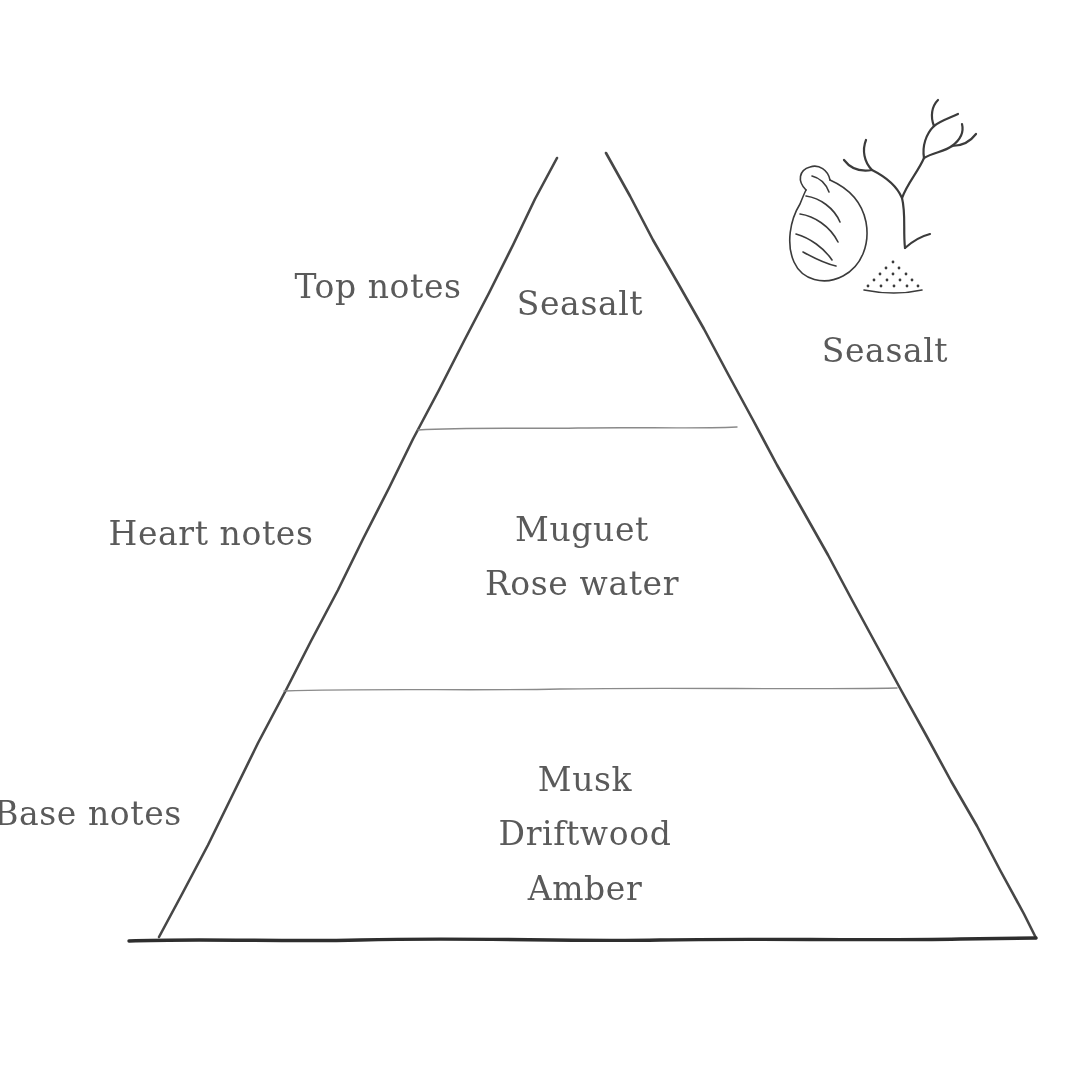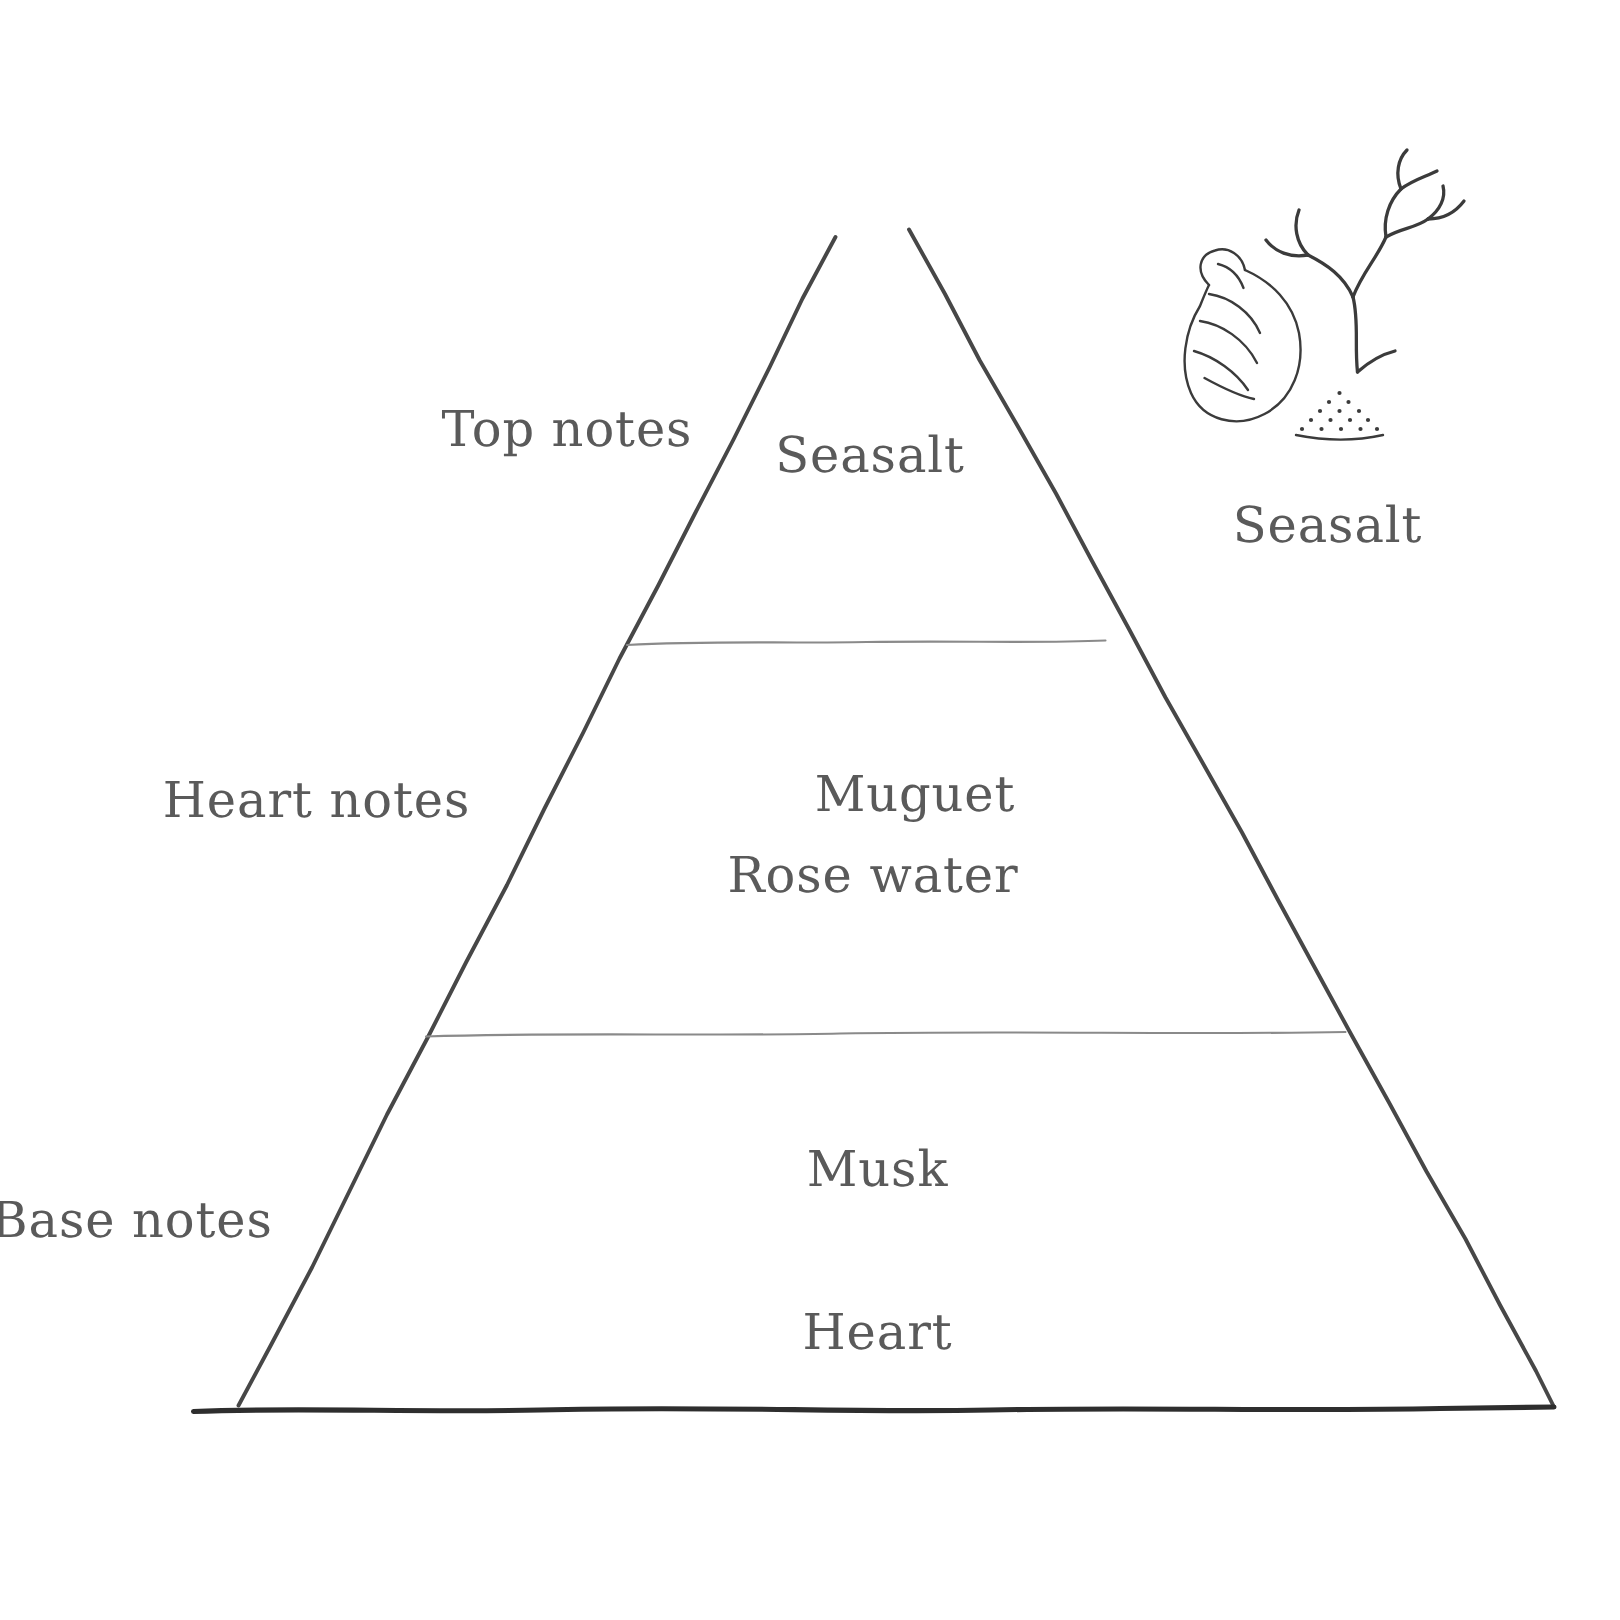--- a/index.html
+++ b/index.html
@@ -27,21 +27,21 @@
     letter-spacing:0.6px;
     white-space:nowrap;
     color:var(--text-color);
   }
   
   .lbl-top{left:378px;top:286px;}
   .lbl-heart{left:211px;top:533px;}
   .lbl-base{left:88px;top:813px;}
   
   .note-seasalt{left:580px;top:303px;}
-  .note-muguet{left:582px;top:529px;margin-left:28px;}
+  .note-muguet{left:582px;top:529px;}
   .note-rosewater{left:582px;top:583px;text-align:right;}
   .note-musk{left:585px;top:779px;text-align:right;}
   .note-driftwood{left:585px;top:833px;}
   .note-amber{left:585px;top:888px;}
   
   .caption{left:885px;top:350px;}
   path{fill:none;stroke-linecap:round;stroke-linejoin:round;}
   .side{stroke:var(--line-color);stroke-width:2.6;}
   .divider{stroke:var(--divider-color);stroke-width:1.4;}
   .baseline{stroke:#2e2e2e;stroke-width:3.4;}
@@ -110,17 +110,18 @@
   </svg>
 
   <div class="txt lbl-heart">Heart notes</div>
   <div class="txt lbl-top">Top notes</div>
   <div class="txt lbl-base">Base notes</div>
 
   <div class="txt note-seasalt">Seasalt</div>
   <div class="txt note-muguet">Muguet</div>
   <div class="txt note-rosewater">Rose water</div>
   <div class="txt note-musk">Musk</div>
-  <div class="txt note-amber">Heart</div>
+  <div class="txt note-driftwood">Driftwood</div>
+  <div class="txt note-amber">Amber</div>
 
   <div class="txt caption">Seasalt</div>
 
 </div>
 
 </body></html>

